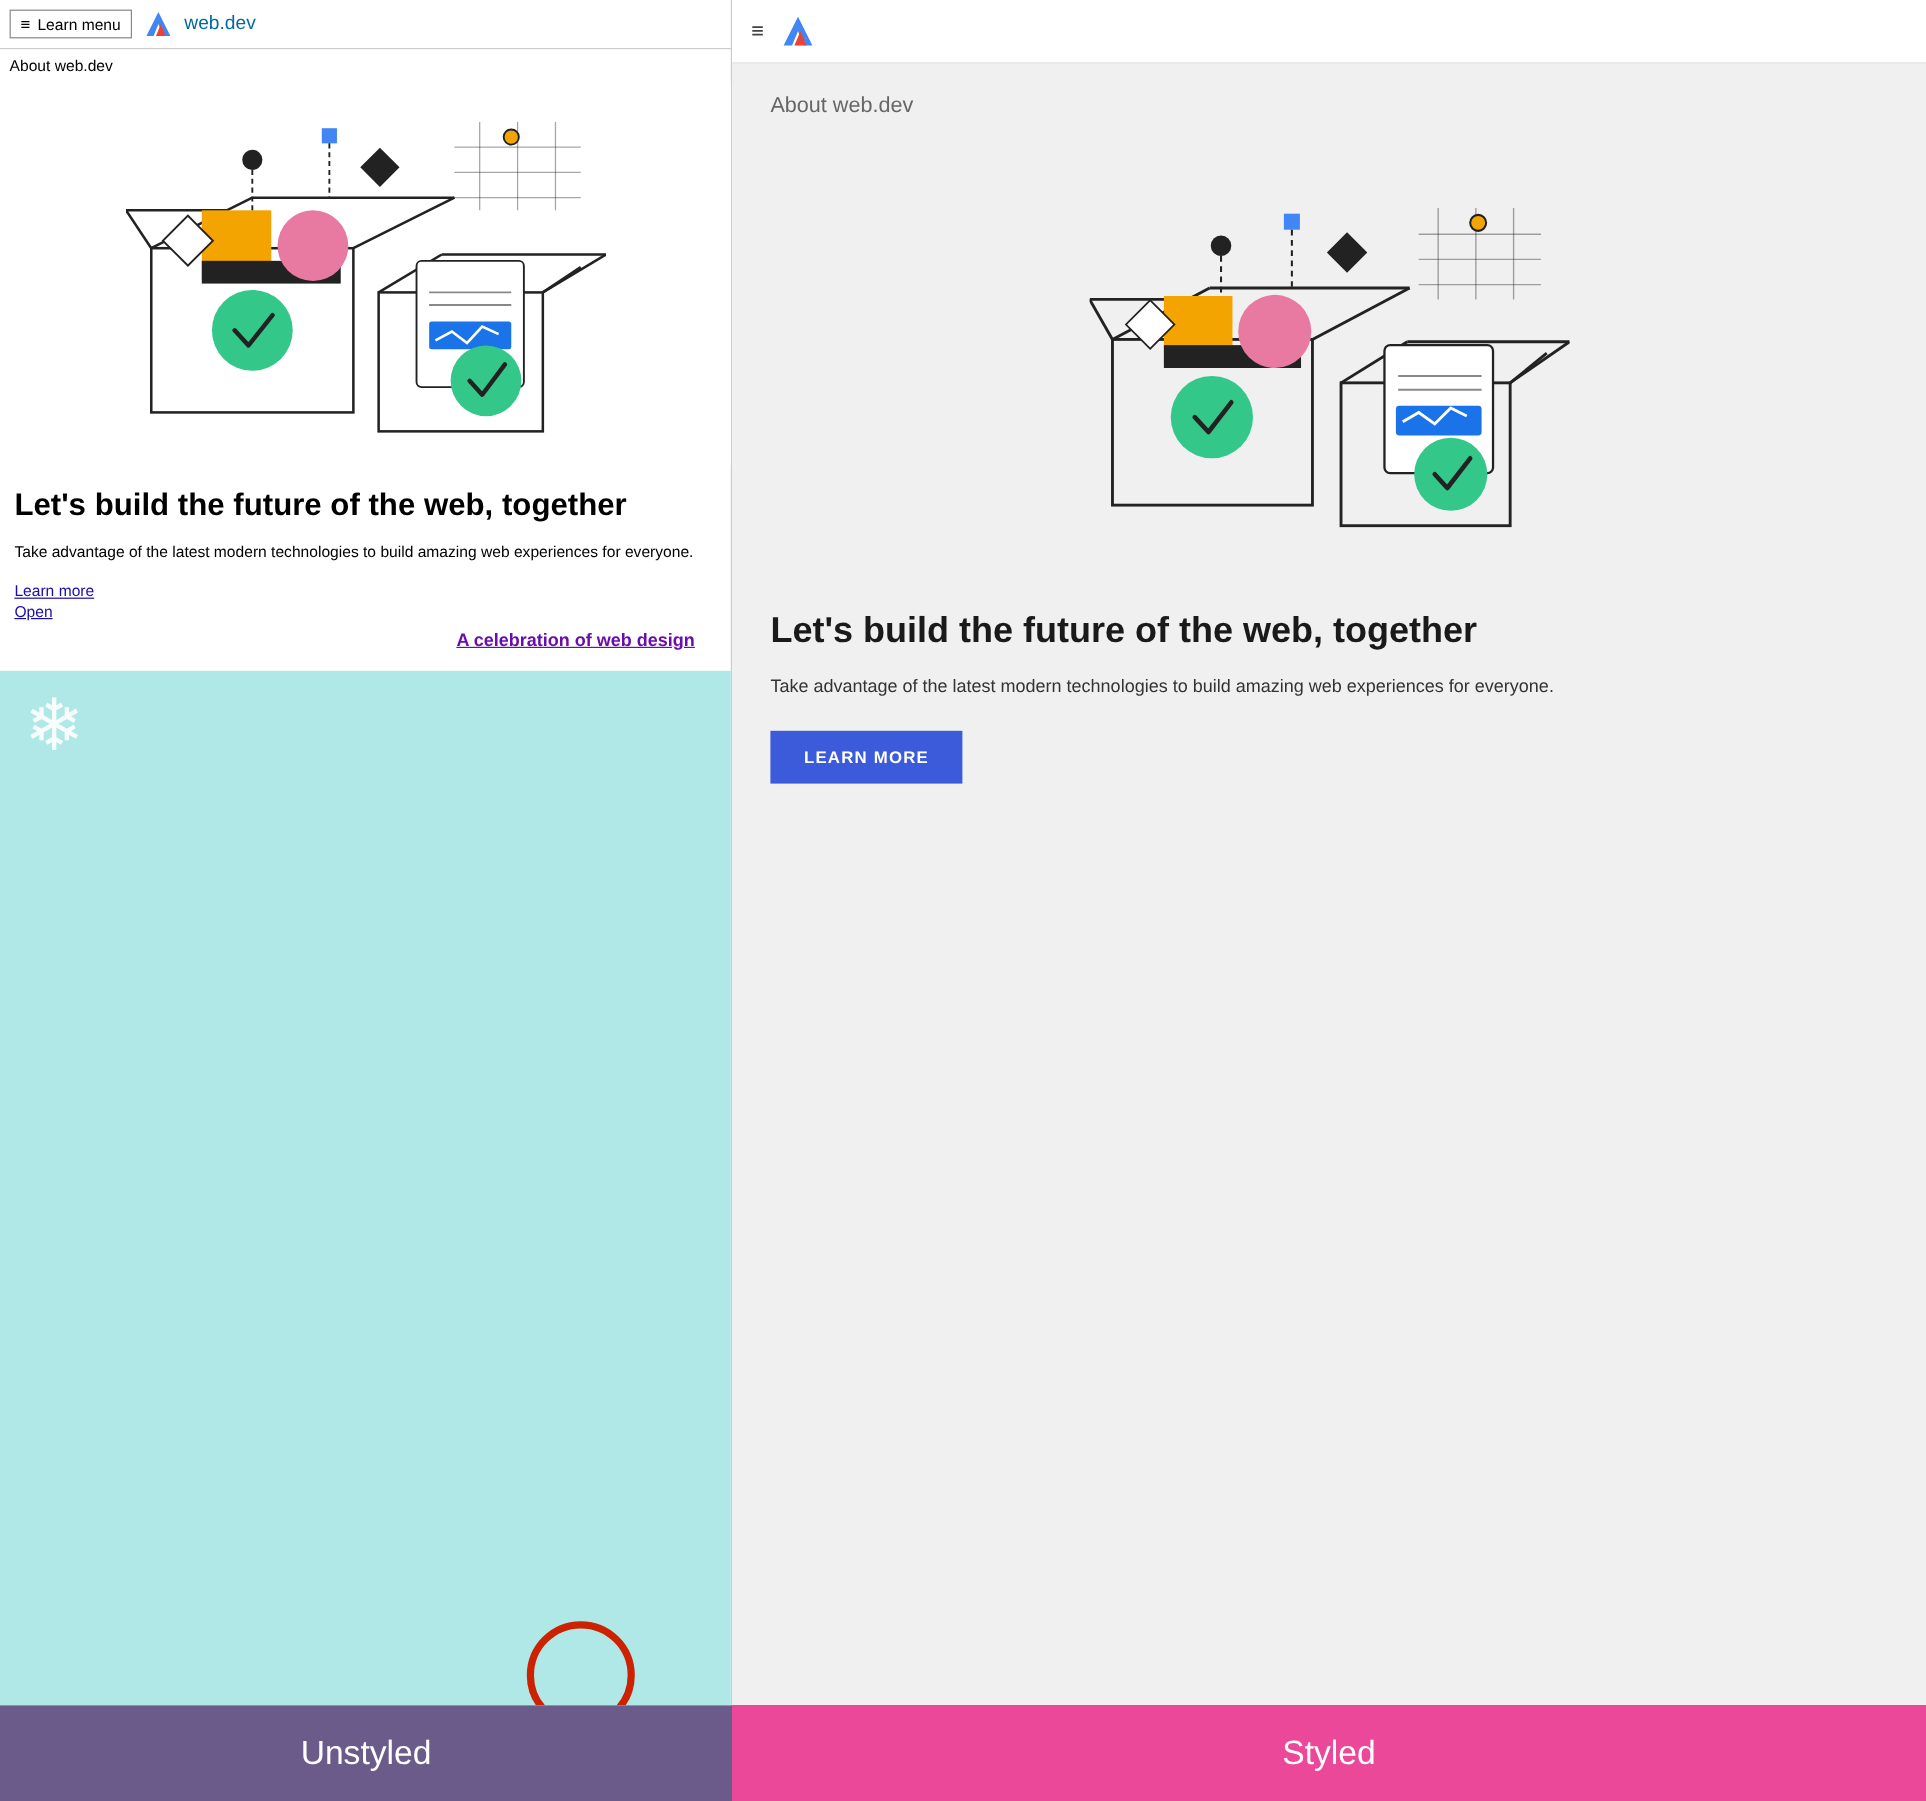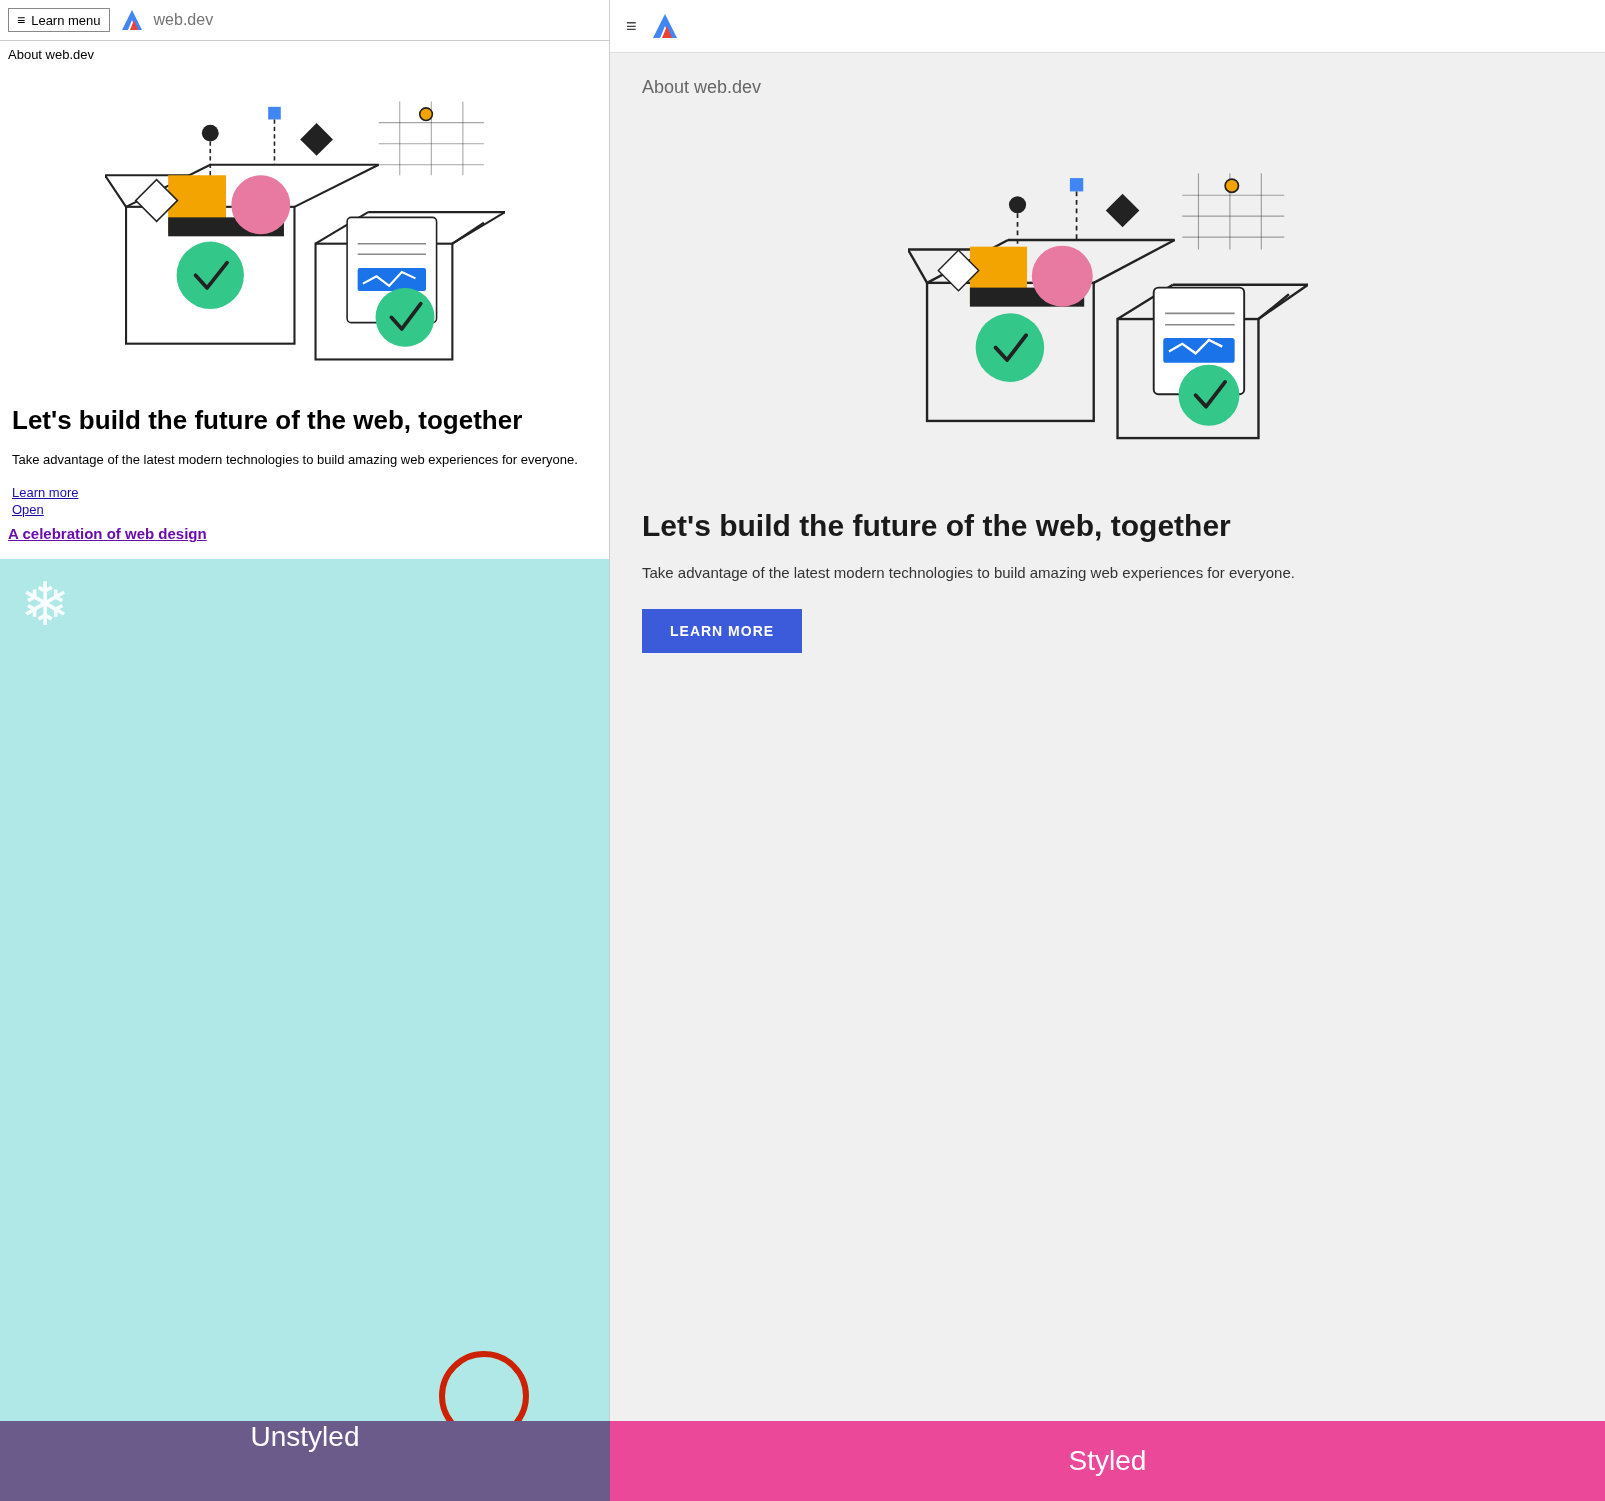--- a/index.html
+++ b/index.html
@@ -50,21 +50,21 @@
     .hamburger-icon { font-size: 14px; }
 
     .logo-arrow {
       width: 28px;
       height: 28px;
     }
 
     .site-title-unstyled {
       font-size: 16px;
       font-weight: normal;
-      color: #737373;
+      color: #0369a1;
     }
 
     .nav-bar-unstyled {
       display: flex;
       align-items: center;
       padding: 4px 8px;
       gap: 4px;
       font-size: 13px;
       border-bottom: 1px solid #ccc;
     }
@@ -124,21 +124,22 @@
       gap: 2px;
     }
 
     .links-unstyled a {
       color: #1a0dab;
       text-decoration: underline;
       font-size: 13px;
     }
 
     .event-link-unstyled {
-      padding: 4px 8px 16px;
+      padding: 4px 30px 16px;
+      text-align: right;
     }
 
     .event-link-unstyled a {
       color: #6a0dad;
       text-decoration: underline;
       font-size: 15px;
       font-weight: bold;
     }
 
     .bottom-preview-unstyled {
@@ -250,20 +251,21 @@
     
     .labels-row {
       display: flex;
       height: 80px;
     }
 
     .label-unstyled {
       width: 610px;
       background: #6b5b8a;
       display: flex;
+      align-items: center;
       justify-content: center;
     }
 
     .label-styled {
       flex: 1;
       background: #ec4899;
       display: flex;
       align-items: center;
       justify-content: center;
     }

